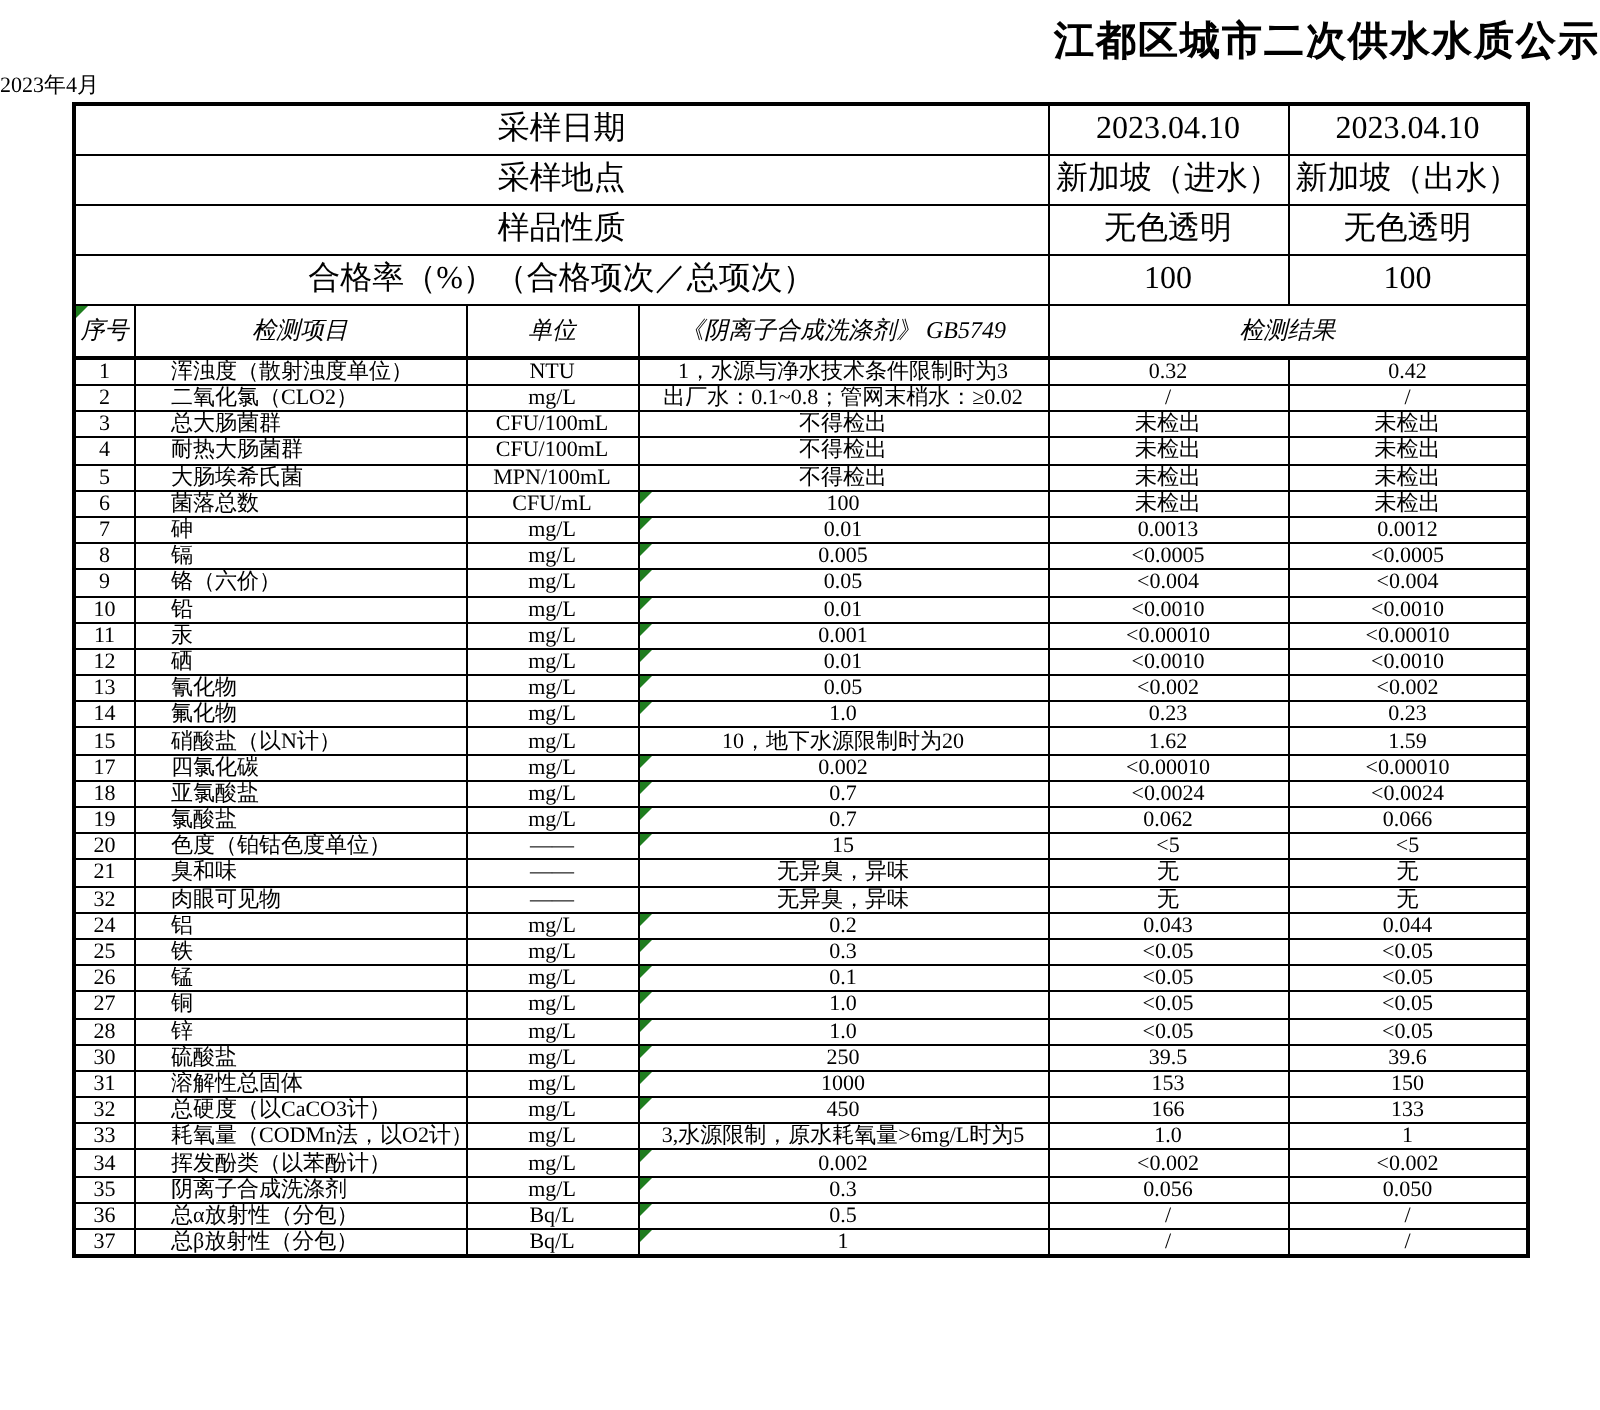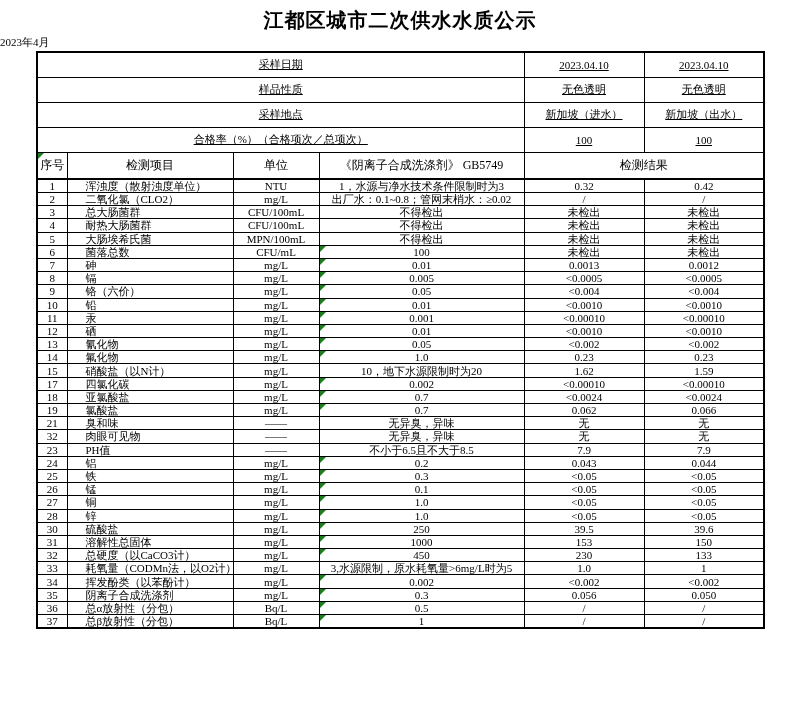--- a/index.html
+++ b/index.html
@@ -3,33 +3,33 @@
 <meta charset="utf-8">
 <style>
   :root { --flag-color:#1e7d1e; --line:#000000; }
   * { box-sizing:border-box; }
   html,body { margin:0; padding:0; }
   body {
     width:800px; height:705px; background:#ffffff; color:#000;
     font-family:"Liberation Serif","DejaVu Serif",serif;
     overflow:hidden;
   }
-  .title  { text-align:center; font-weight:bold; font-size:20px; margin:7px 0 0 0; letter-spacing:1px; }
+  .title  { text-align:right; font-weight:bold; font-size:20px; margin:7px 0 0 0; letter-spacing:1px; }
   .subtitle{ font-size:11px; margin:1px 0 0 0; }
   table {
     border-collapse:collapse; table-layout:fixed;
     width:727px; margin:1px 0 0 36px;
     border:2px solid var(--line);
   }
   th,td {
     border:1px solid var(--line); padding:0; text-align:center;
     white-space:nowrap; overflow:hidden; font-weight:normal;
   }
-  tr.summary-row td { height:25px; font-size:11px;text-decoration:underline; }
-  tr.colhead td { height:27px; font-size:12px; border-bottom:2px solid var(--line); }
+  tr.summary-row td { height:25px; font-size:16px; }
+  tr.colhead td { height:27px; font-size:12px; border-bottom:2px solid var(--line);font-style:italic; }
   tr.colhead td.thick, tr.summary-row td { border-color:var(--line); }
   tr.data-row td { height:13.2px; font-size:11px; line-height:12px; }
   td.item { text-align:left; padding-left:18px; }
   td.rel { position:relative; }
   td.flagged::before {
     content:""; position:absolute; top:0; left:0; width:0; height:0;
     border-top:6px solid var(--flag-color); border-right:6px solid transparent;
   }
 </style>
 </head>
@@ -48,28 +48,28 @@
       <col style="width:120px">
   </colgroup>
 
   <tbody>
       <tr class="summary-row">
     <td colspan="4">采样日期</td>
     <td>2023.04.10</td>
     <td>2023.04.10</td>
   </tr>
   <tr class="summary-row">
+    <td colspan="4">采样地点</td>
+    <td>新加坡（进水）</td>
+    <td>新加坡（出水）</td>
+  </tr>
+  <tr class="summary-row">
     <td colspan="4">样品性质</td>
     <td>无色透明</td>
     <td>无色透明</td>
-  </tr>
-  <tr class="summary-row">
-    <td colspan="4">采样地点</td>
-    <td>新加坡（进水）</td>
-    <td>新加坡（出水）</td>
   </tr>
   <tr class="summary-row">
     <td colspan="4">合格率（%）（合格项次／总项次）</td>
     <td>100</td>
     <td>100</td>
   </tr>
 
   <tr class="colhead">
     <td class="rel flagged">序号</td>
     <td>检测项目</td>
@@ -218,44 +218,44 @@
       </tr>
       <tr class="data-row">
         <td>19</td>
         <td class="item">氯酸盐</td>
         <td>mg/L</td>
         <td class="rel flagged">0.7</td>
         <td>0.062</td>
         <td>0.066</td>
       </tr>
       <tr class="data-row">
+        <td>20</td>
+        <td class="item">色度（铂钴色度单位）</td>
+        <td>——</td>
+        <td class="rel flagged">15</td>
+        <td>&lt;5</td>
+        <td>&lt;5</td>
+      </tr>
+      <tr class="data-row">
         <td>21</td>
         <td class="item">臭和味</td>
         <td>——</td>
         <td class="rel">无异臭，异味</td>
         <td>无</td>
         <td>无</td>
       </tr>
       <tr class="data-row">
         <td>32</td>
         <td class="item">肉眼可见物</td>
         <td>——</td>
         <td class="rel">无异臭，异味</td>
         <td>无</td>
         <td>无</td>
       </tr>
       <tr class="data-row">
-        <td>23</td>
-        <td class="item">PH值</td>
-        <td>——</td>
-        <td class="rel">不小于6.5且不大于8.5</td>
-        <td>7.9</td>
-        <td>7.9</td>
-      </tr>
-      <tr class="data-row">
         <td>24</td>
         <td class="item">铝</td>
         <td>mg/L</td>
         <td class="rel flagged">0.2</td>
         <td>0.043</td>
         <td>0.044</td>
       </tr>
       <tr class="data-row">
         <td>25</td>
         <td class="item">铁</td>
@@ -302,21 +302,21 @@
         <td>mg/L</td>
         <td class="rel flagged">1000</td>
         <td>153</td>
         <td>150</td>
       </tr>
       <tr class="data-row">
         <td>32</td>
         <td class="item">总硬度（以CaCO3计）</td>
         <td>mg/L</td>
         <td class="rel flagged">450</td>
-        <td>230</td>
+        <td>166</td>
         <td>133</td>
       </tr>
       <tr class="data-row">
         <td>33</td>
         <td class="item">耗氧量（CODMn法，以O2计）</td>
         <td>mg/L</td>
         <td class="rel">3,水源限制，原水耗氧量&gt;6mg/L时为5</td>
         <td>1.0</td>
         <td>1</td>
       </tr>

